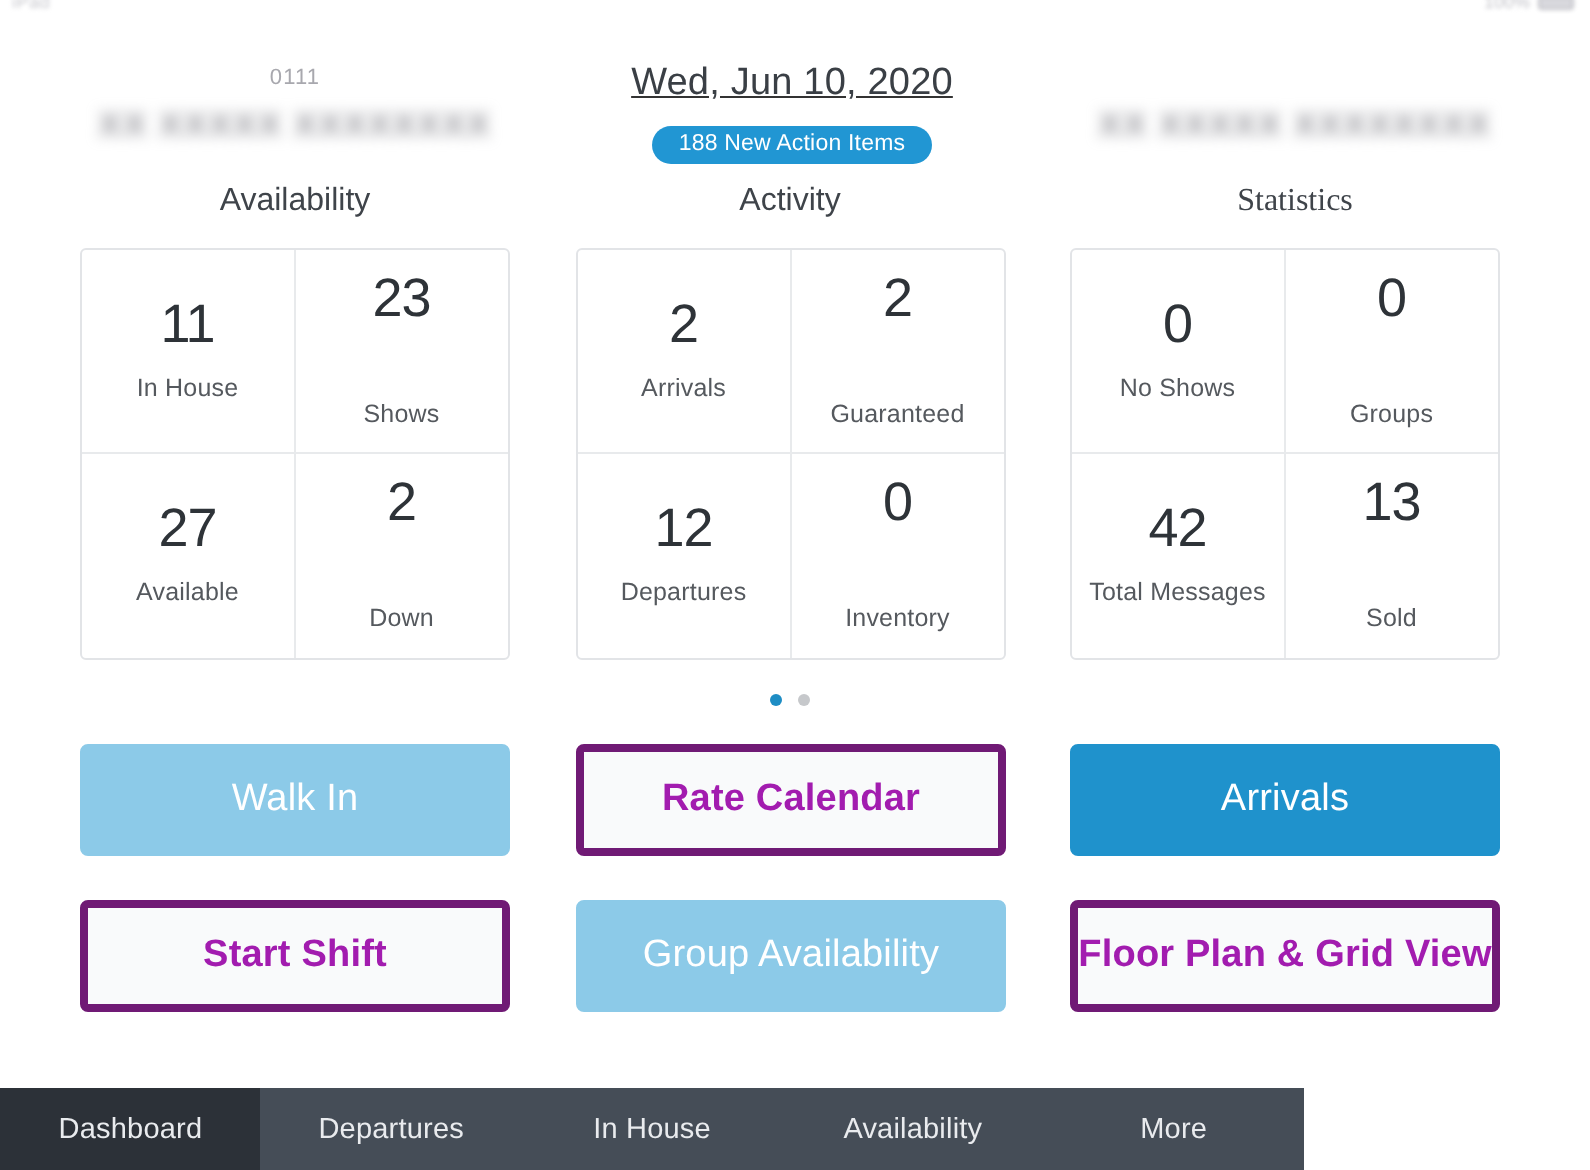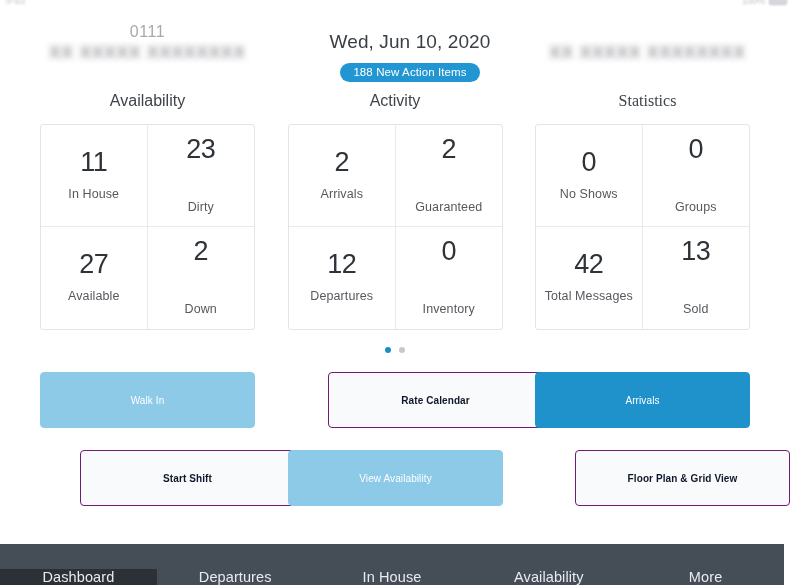--- a/index.html
+++ b/index.html
@@ -59,28 +59,28 @@
     top: 7px; left: 0;
     width: 795px;
     height: 82px;
   }
   .header-col {
     position: absolute;
     top: 0;
     text-align: center;
   }
   .col-left   { left: 20px;  width: 255px; }
-  .col-center { left: 287px; width: 246px; }
+  .col-center { left: 273px; width: 246px; text-decoration: underline; }
   .col-right  { left: 520px; width: 255px; }
 
   .prop-code {
-    font-size: 16px;
+    font-size: 11px;
     color: #a8a8ae;
     letter-spacing: .6px;
-    margin-top: 16px;
+    margin-top: 26px;
     height: 13px;
   }
   .prop-name {
     margin-top: 6px;
     height: 22px;
     display: flex;
     align-items: center;
     justify-content: center;
   }
   .prop-name .redacted {
@@ -208,31 +208,30 @@
 
   
   .actions { position: absolute; top: 370px; left: 0; width: 795px; height: 140px; }
   .btn {
     position: absolute;
     height: 56px;
     border-radius: 4px;
     display: flex;
     align-items: center;
     justify-content: center;
-    font-size: 10px;
+    font-size: 19px;
     font-weight: 700;
     letter-spacing: .1px;
     cursor: pointer;
     user-select: none;
   }
   .btn.outline {
     background: #f9fafb;
-    border: 1px solid #701a75;
-    color: #0f172a;
-    margin-left: 40px;
+    border: 4px solid #701a75;
+    color: #a21caf;
   }
   .btn.fill-light {
     background: #8ccae8;
     border: 1px solid #8ccae8;
     color: #ffffff;
     font-weight: 400;
   }
   .btn.fill-dark {
     background: #1f92cc;
     border: 1px solid #1f92cc;
@@ -242,25 +241,24 @@
   .r1 { top: 2px; }
   .r2 { top: 80px; }
   .cA { left: 40px;  width: 215px; }
   .cB { left: 288px; width: 215px; }
   .cC { left: 535px; width: 215px; }
 
   
   .tabbar {
     position: absolute;
     left: 0; bottom: 0;
-    width: 784px;
+    width: 652px;
     height: 41px;
     background: #454d57;
     display: flex;
-    align-items: flex-end;
   }
   .tab {
     flex: 1;
     display: flex;
     align-items: center;
     justify-content: center;
     color: #e9ebee;
     font-size: 14.5px;
     letter-spacing: .1px;
     cursor: pointer;
@@ -312,21 +310,21 @@
 
 <div class="cards">
 
   <div class="card card-a">
     <div class="cell">
       <span class="cell-val">11</span>
       <span class="cell-lbl">In House</span>
     </div>
     <div class="cell">
       <span class="cell-val">23</span>
-      <span class="cell-lbl">Dirty</span>
+      <span class="cell-lbl">Shows</span>
     </div>
     <div class="cell">
       <span class="cell-val">27</span>
       <span class="cell-lbl">Available</span>
     </div>
     <div class="cell">
       <span class="cell-val">2</span>
       <span class="cell-lbl">Down</span>
     </div>
   </div>
@@ -375,21 +373,21 @@
   <span class="dot active"></span>
   <span class="dot"></span>
 </div>
 
 <div class="actions">
   <div class="btn fill-light r1 cA">Walk In</div>
   <div class="btn outline r1 cB">Rate Calendar</div>
   <div class="btn fill-dark r1 cC">Arrivals</div>
 
   <div class="btn outline r2 cA">Start Shift</div>
-  <div class="btn fill-light r2 cB">View Availability</div>
+  <div class="btn fill-light r2 cB">Group Availability</div>
   <div class="btn outline r2 cC">Floor Plan &amp; Grid View</div>
 </div>
 
 <div class="tabbar">
   <div class="tab active">Dashboard</div>
   <div class="tab">Departures</div>
   <div class="tab">In House</div>
   <div class="tab">Availability</div>
   <div class="tab">More</div>
 </div>

